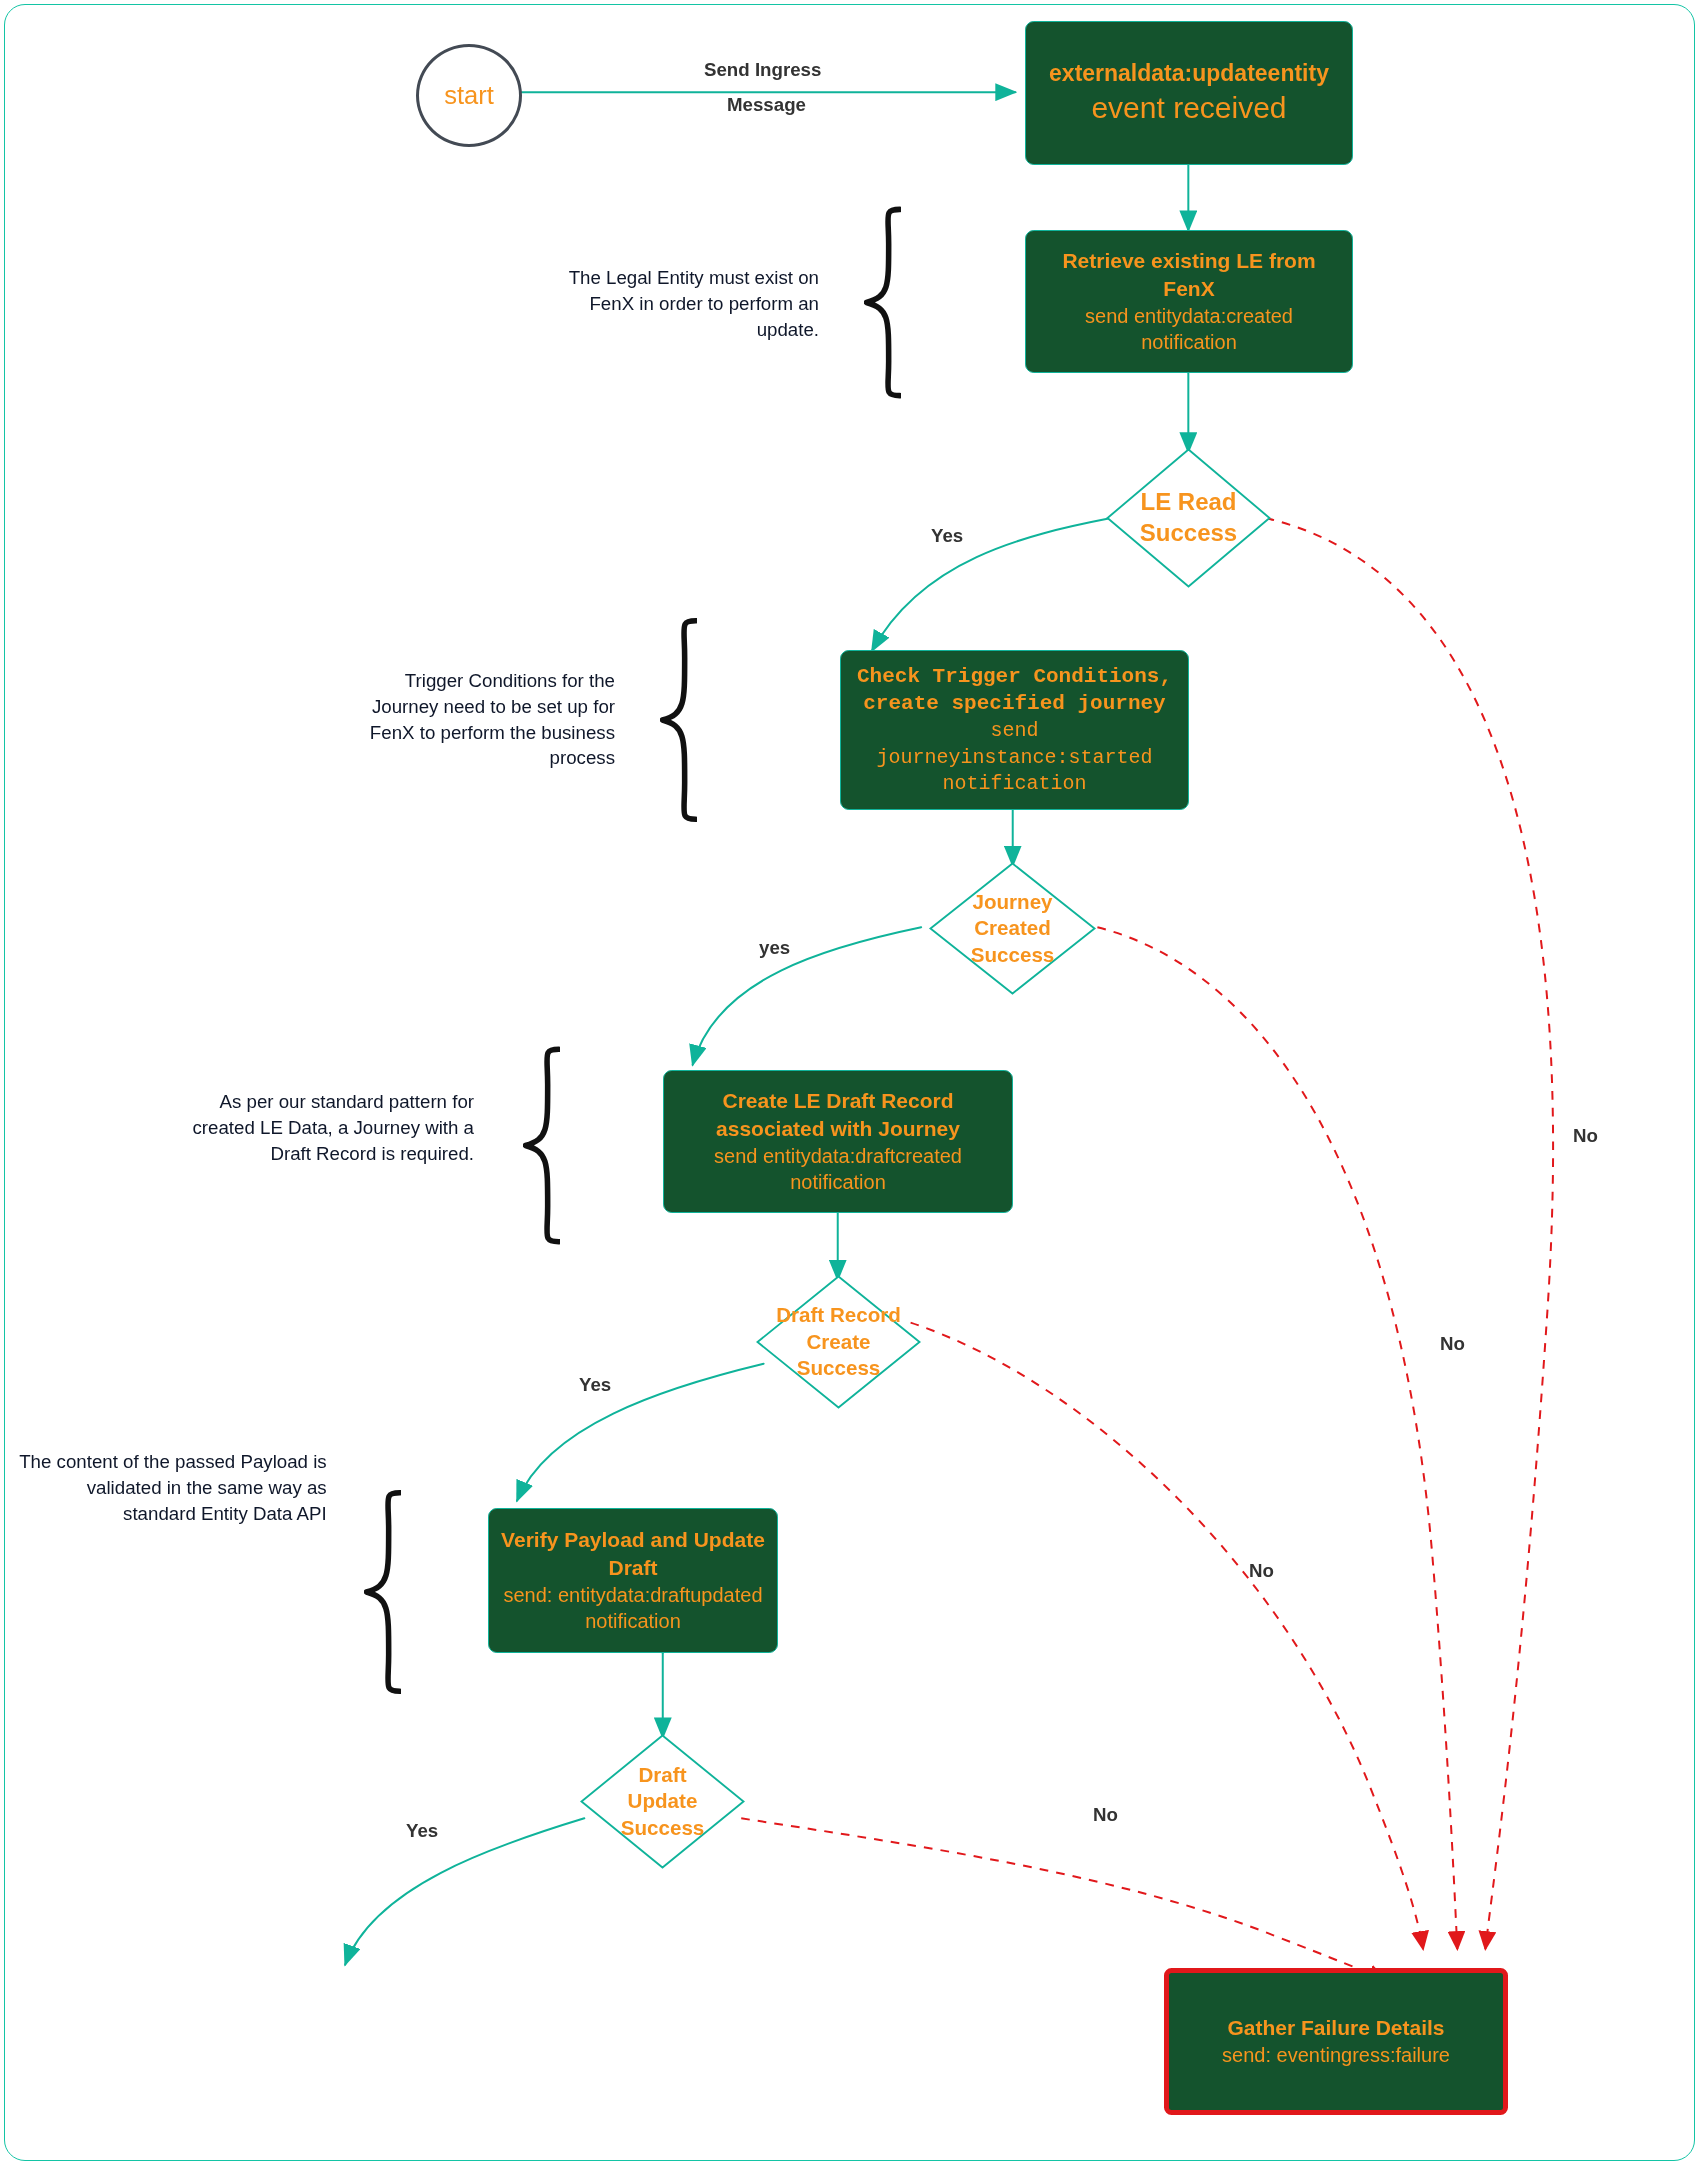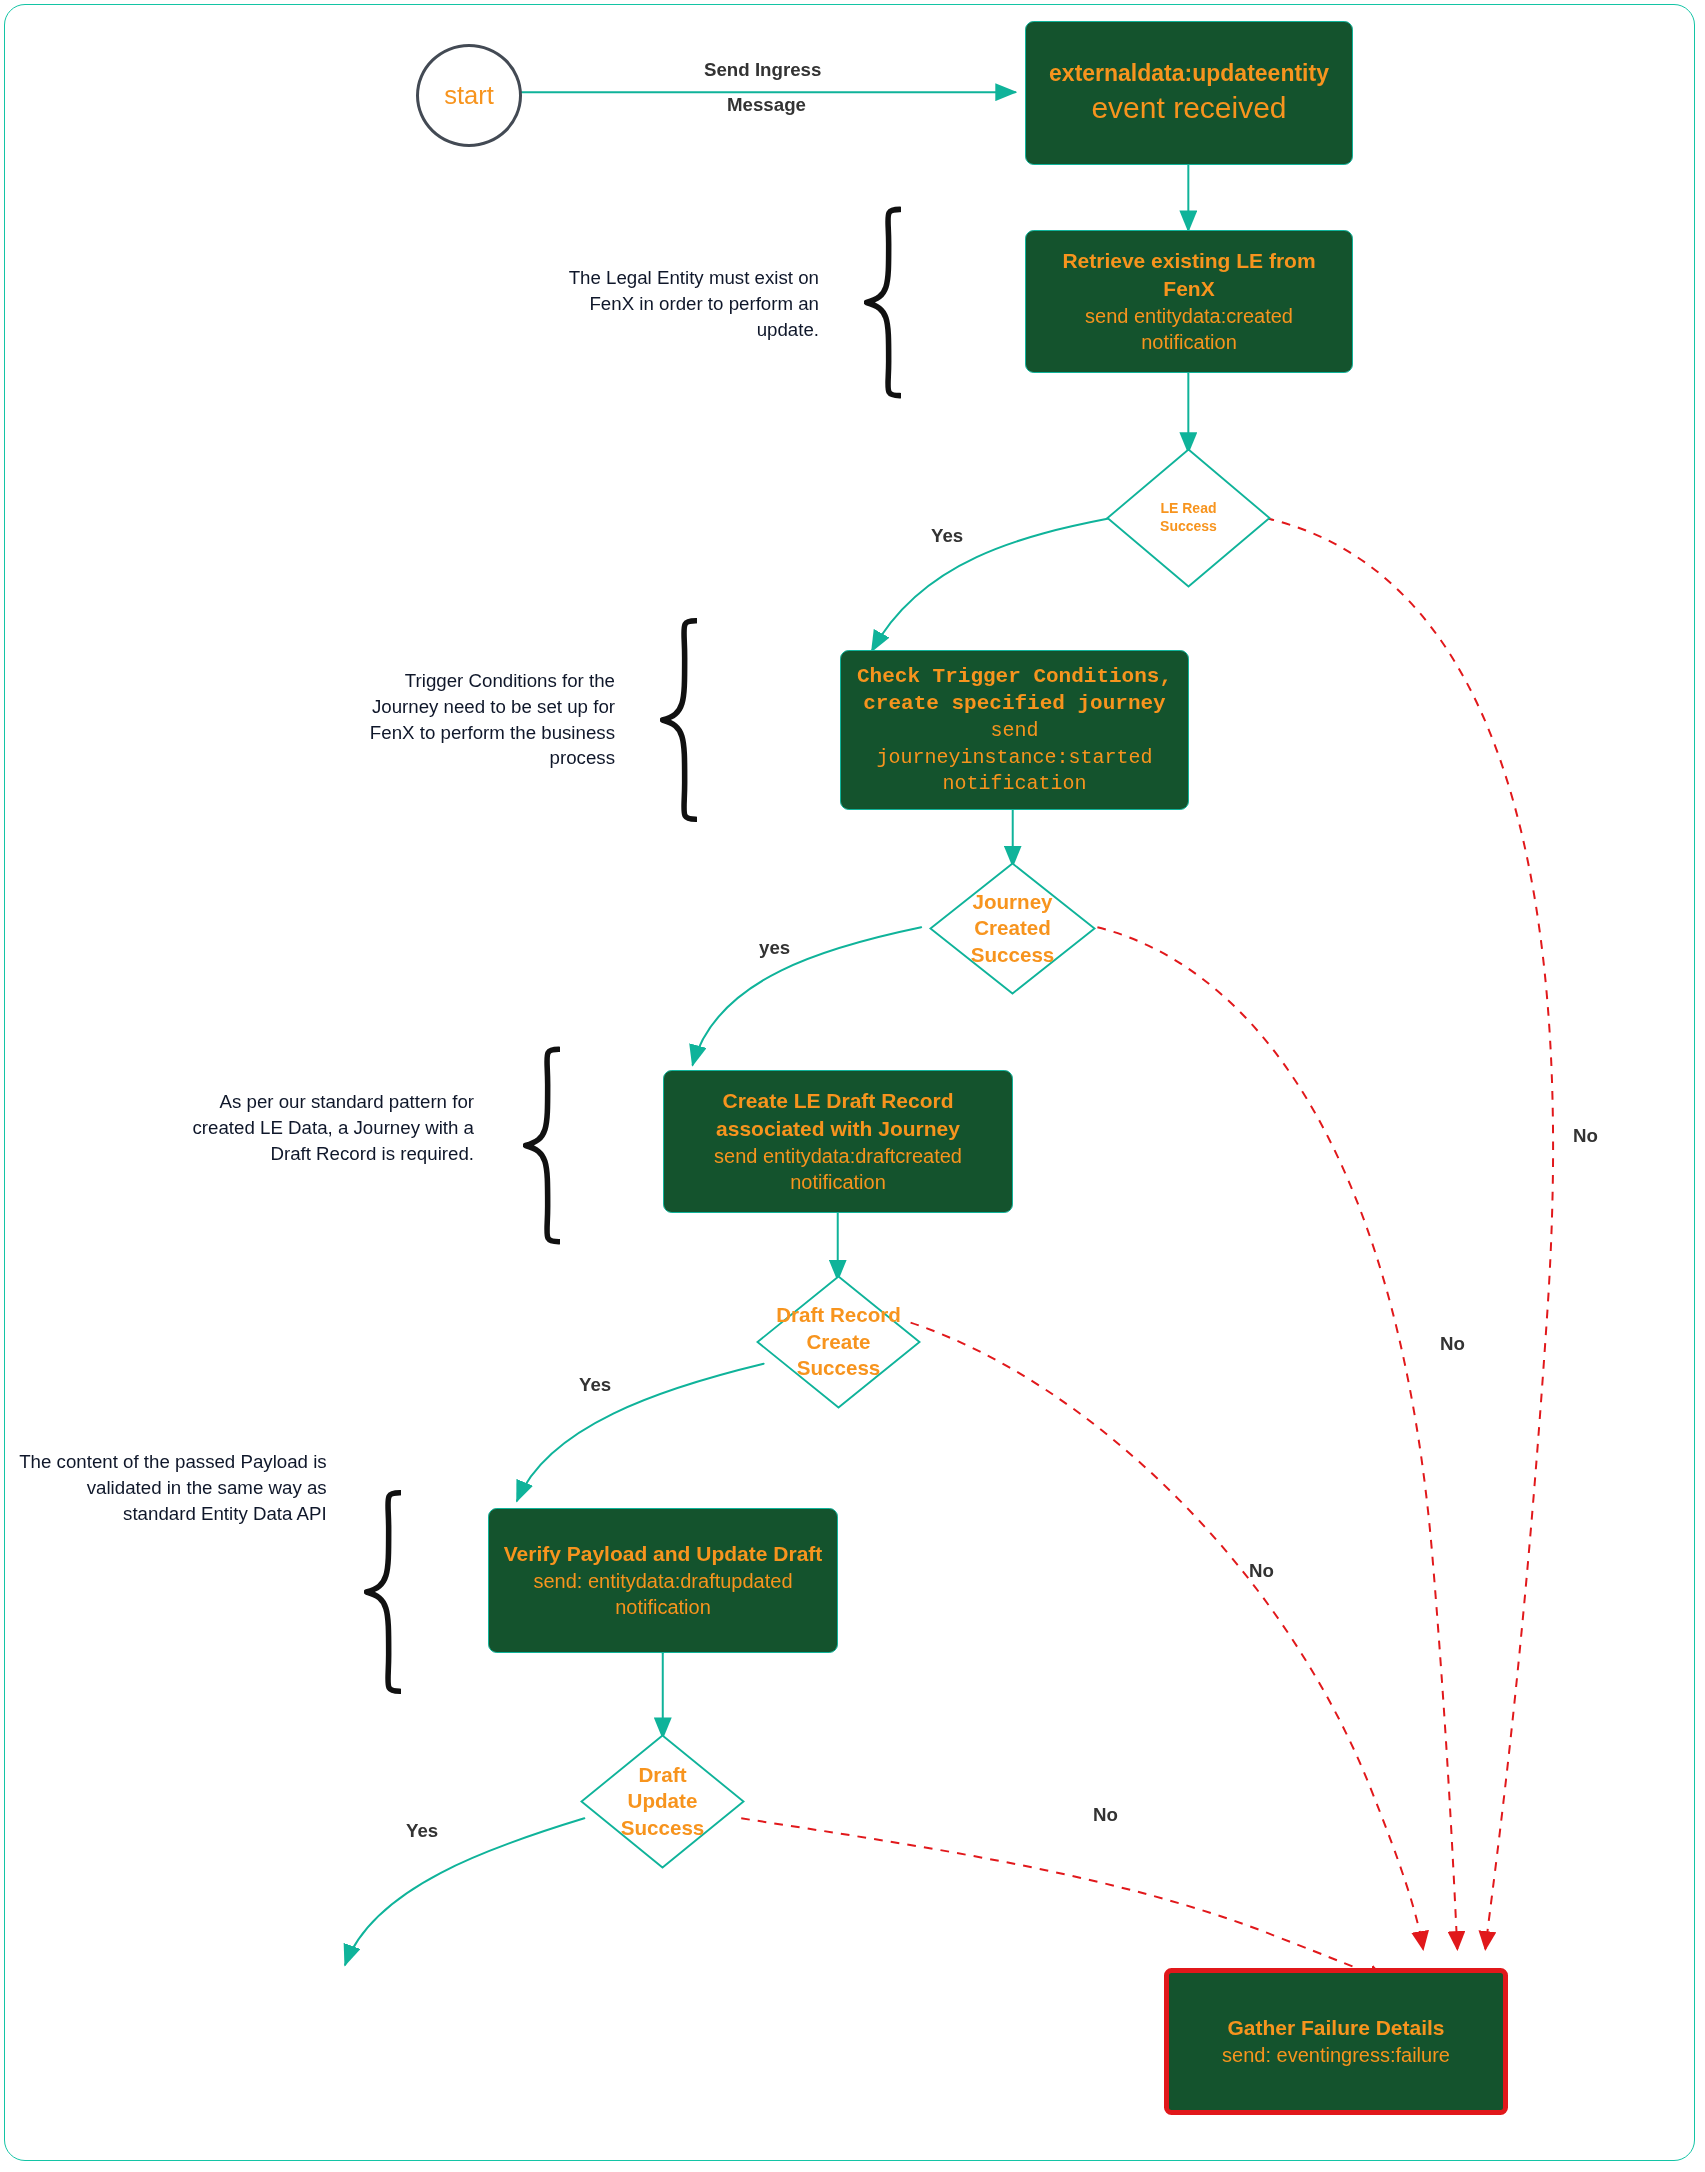--- a/index.html
+++ b/index.html
@@ -141,40 +141,40 @@
     </div>
   </div>
 
   <div class="proc node" style="left:663px;top:1070px;width:350px;height:143px;">
     <div class="inner">
       <span class="ttl" style="font-size:21px;">Create LE Draft Record associated with Journey</span>
       <span class="sub" style="font-size:20px;">send entitydata:draftcreated notification</span>
     </div>
   </div>
 
-  <div class="proc node" style="left:488px;top:1508px;width:350px;height:145px;">
+  <div class="proc node" style="left:488px;top:1508px;width:290px;height:145px;">
     <div class="inner">
       <span class="ttl" style="font-size:21px;">Verify Payload and Update Draft</span>
       <span class="sub" style="font-size:20px;">send: entitydata:draftupdated notification</span>
     </div>
   </div>
 
 
   <div class="proc node fail" style="left:1164px;top:1968px;width:344px;height:147px;">
     <div class="inner">
       <span class="ttl" style="font-size:21px;">Gather Failure Details</span>
       <span class="sub" style="font-size:20px;">send: eventingress:failure</span>
     </div>
   </div>
 
   <div class="diamond" style="left:1105px;top:447px;width:167px;height:142px;">
     <svg class="dshape" viewBox="0 0 268 228" preserveAspectRatio="none">
       <polygon points="134,4 264,114 134,224 4,114" fill="#ffffff" stroke="#0fb39a" stroke-width="3"></polygon>
     </svg>
-    <div class="dlabel" style="font-size:14px;width:112px;">LE Read Success</div>
+    <div class="dlabel" style="font-size:24px;width:112px;">LE Read Success</div>
   </div>
 
   <div class="diamond" style="left:928px;top:861px;width:169px;height:135px;">
     <svg class="dshape" viewBox="0 0 272 216" preserveAspectRatio="none">
       <polygon points="136,4 268,108 136,212 4,108" fill="#ffffff" stroke="#0fb39a" stroke-width="3"></polygon>
     </svg>
     <div class="dlabel" style="font-size:20.6px;width:93px;">Journey Created Success</div>
   </div>
 
   <div class="diamond" style="left:755px;top:1274px;width:167px;height:136px;">

